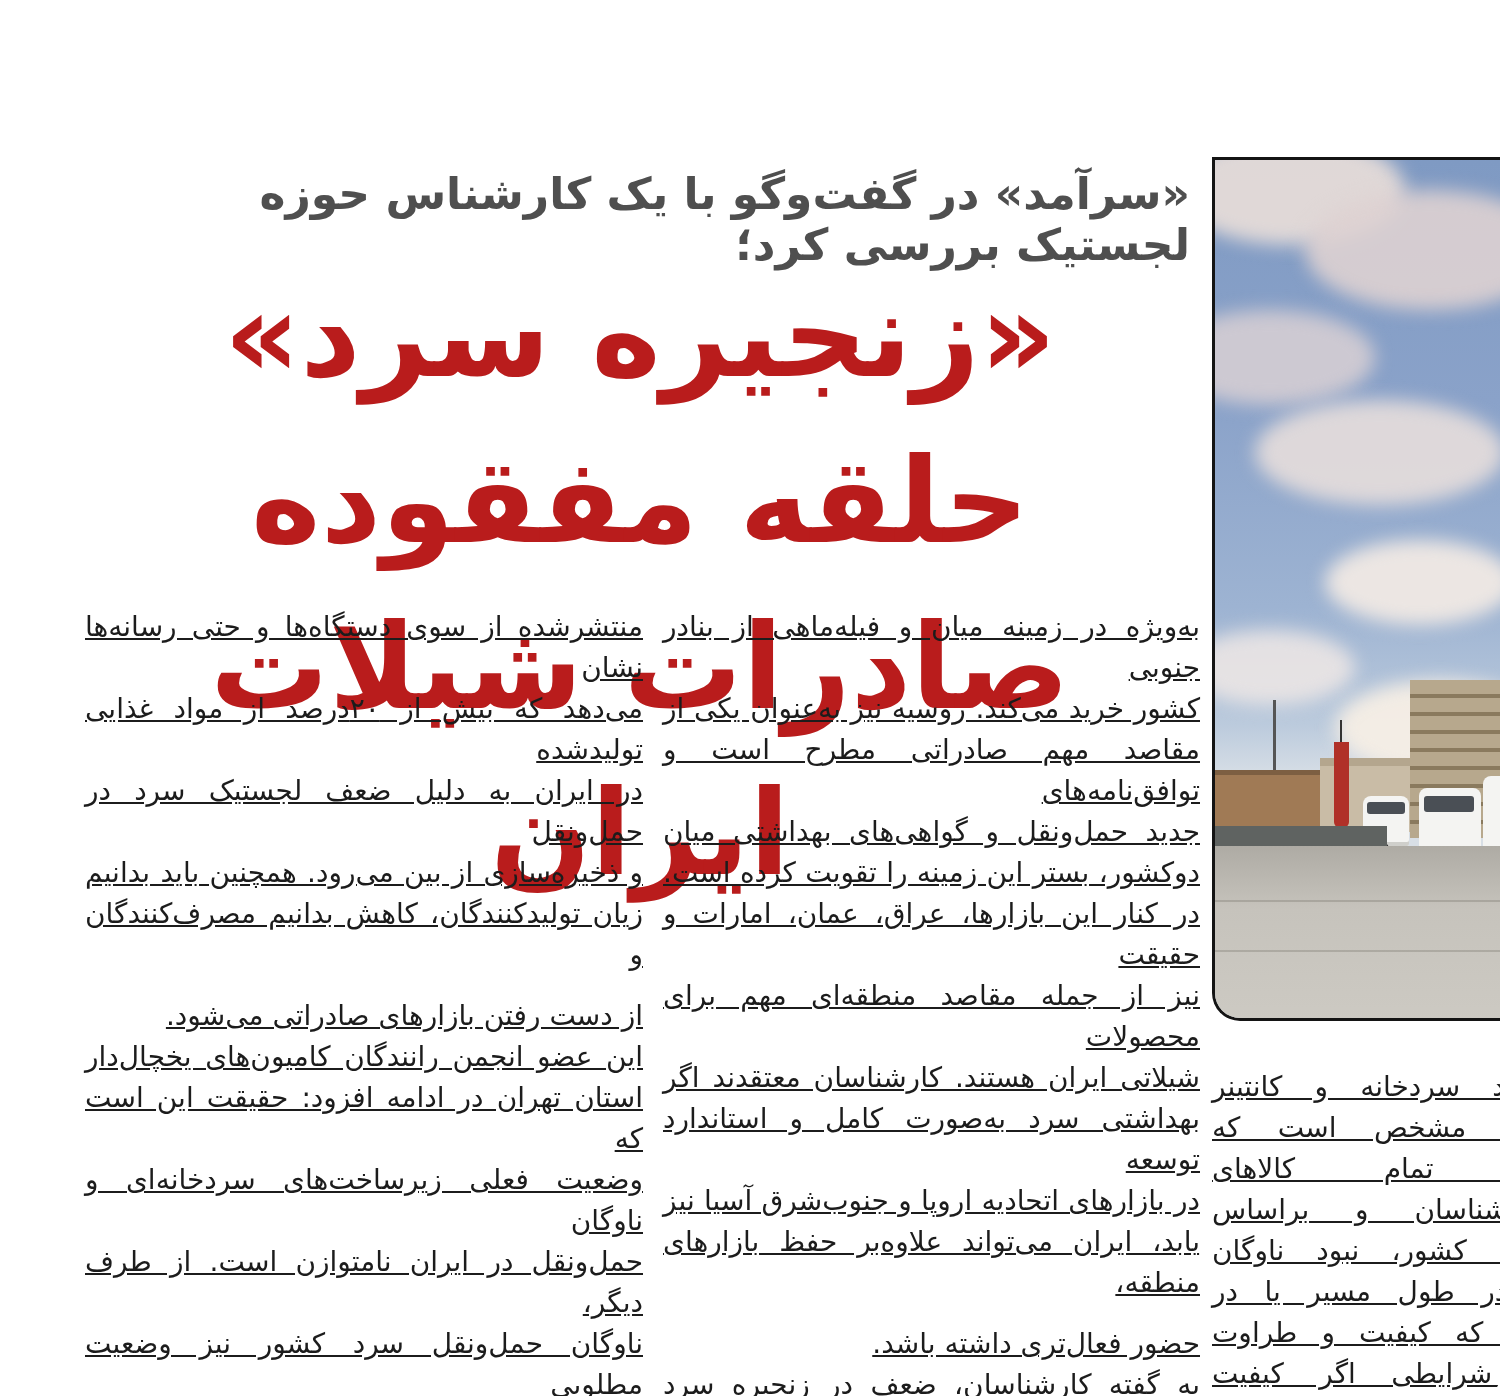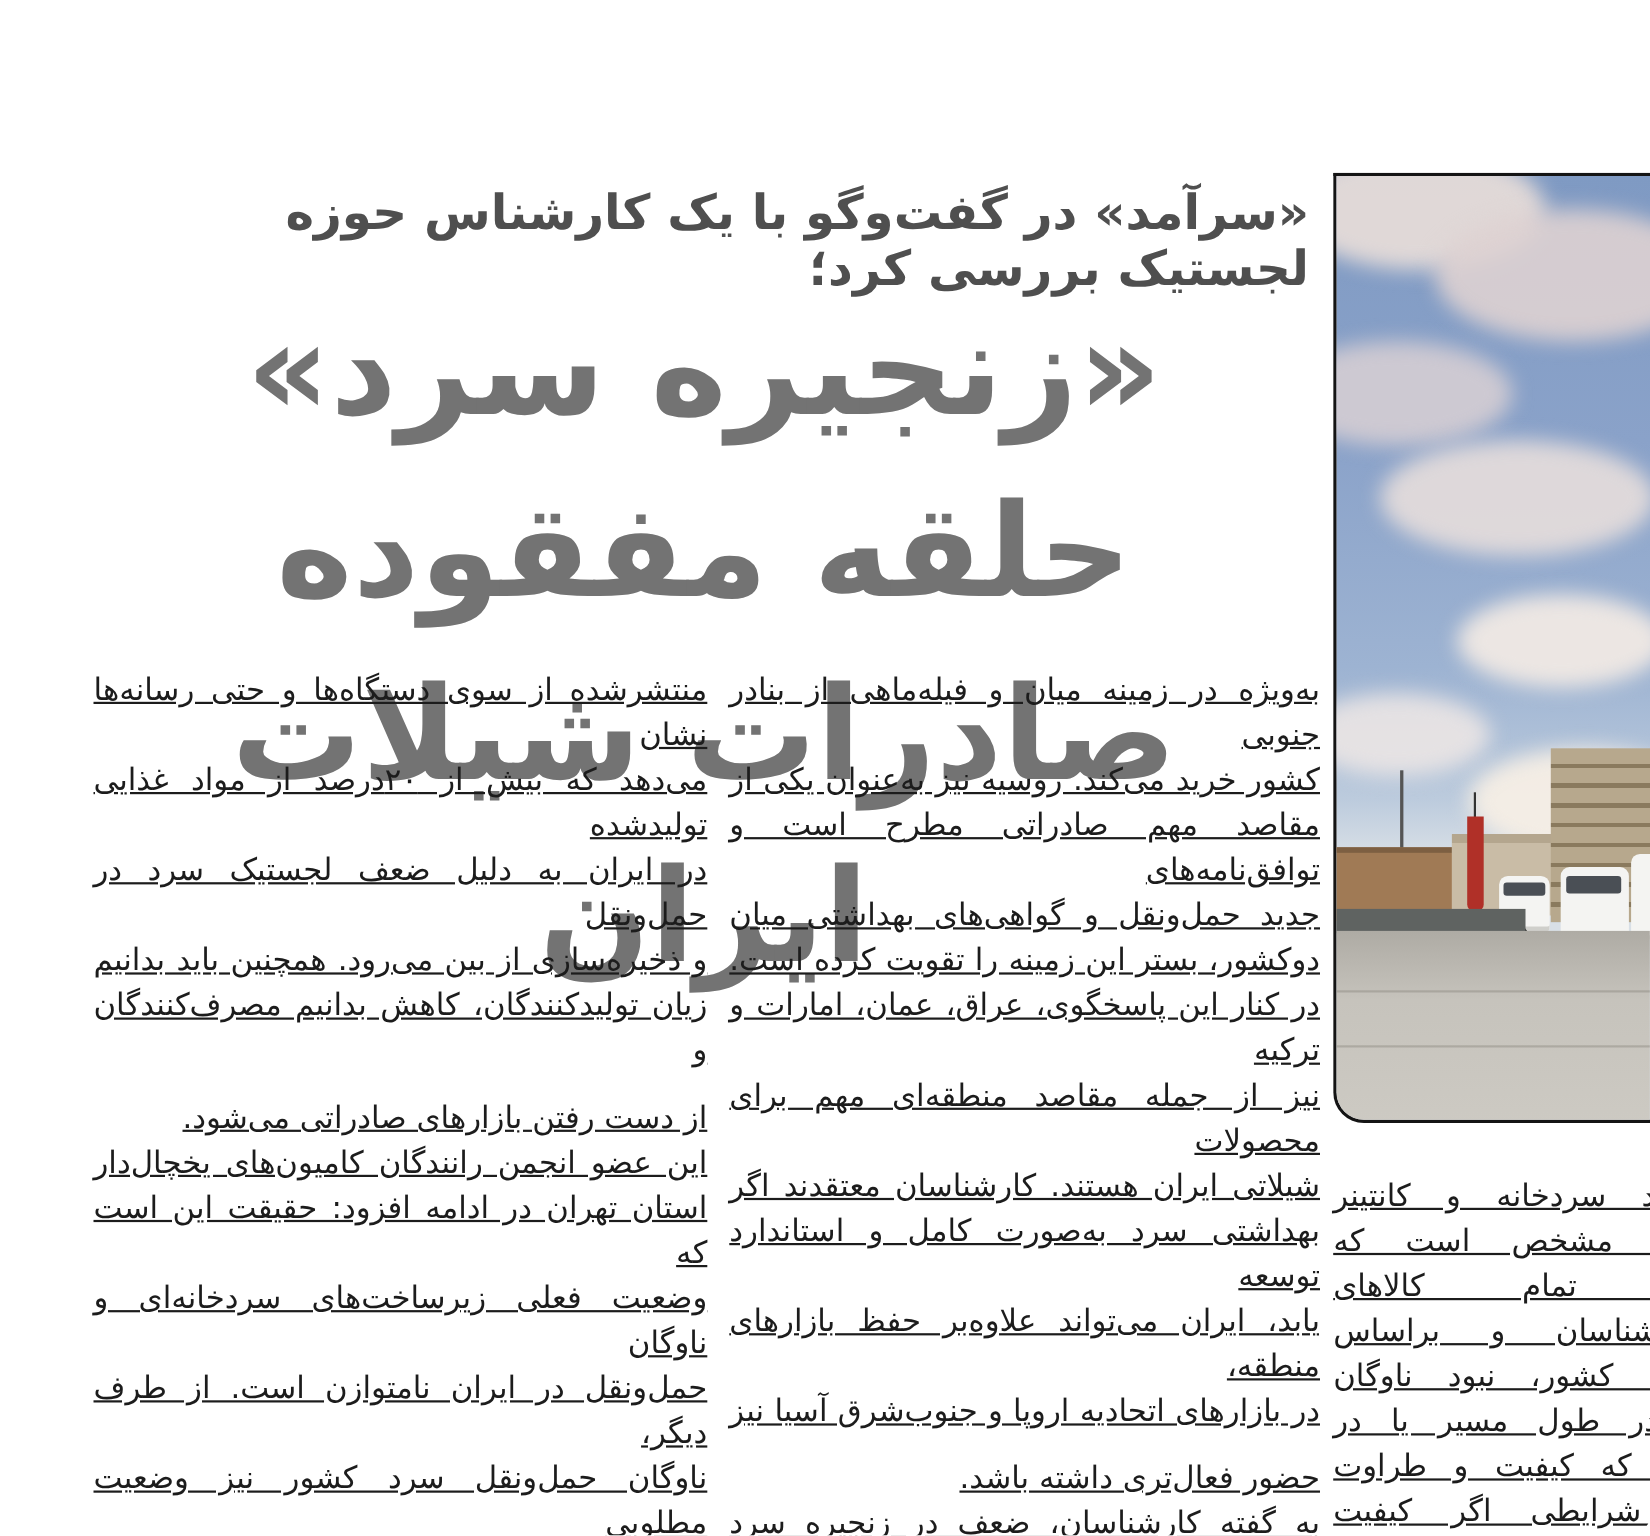--- a/index.html
+++ b/index.html
@@ -9,21 +9,21 @@
   }
   
   .kicker{
     position:absolute;left:85px;top:168px;width:1105px;
     font-size:44px;font-weight:bold;color:#4f4f4f;
     direction:rtl;text-align:right;letter-spacing:-1px;
   }
   
   .headline{
     position:absolute;left:85px;top:252px;width:1110px;
-    text-align:center;color:#737373;font-weight:900;
+    text-align:center;color:#b91c1c;font-weight:900;
     font-size:118px;line-height:166px;letter-spacing:-2px;
   }
   
   .col{
     position:absolute;direction:rtl;color:#1c1c1c;
     font-size:28px;line-height:41px;
   }
   .col-left{left:85px;top:606px;width:558px;}
   .col-middle{left:663px;top:606px;width:537px;}
   .col-right{left:1212px;top:1066px;width:420px;}
@@ -96,26 +96,26 @@
       <div class="bline" data-interactable="false">وضعیت فعلی زیرساخت‌های سردخانه‌ای و ناوگان</div>
       <div class="bline" data-interactable="false">حمل‌ونقل در ایران نامتوازن است. از طرف دیگر،</div>
       <div class="bline" data-interactable="false">ناوگان حمل‌ونقل سرد کشور نیز وضعیت مطلوبی</div>
     </div>
   <div class="col col-middle" data-interactable="false">
       <div class="bline" data-interactable="false">به‌ویژه در زمینه میان و فیله‌ماهی از بنادر جنوبی</div>
       <div class="bline" data-interactable="false">کشور خرید می‌کند. روسیه نیز به‌عنوان یکی از</div>
       <div class="bline" data-interactable="false">مقاصد مهم صادراتی مطرح است و توافق‌نامه‌های</div>
       <div class="bline" data-interactable="false">جدید حمل‌ونقل و گواهی‌های بهداشتی میان</div>
       <div class="bline" data-interactable="false">دوکشور، بستر این زمینه را تقویت کرده است.</div>
-      <div class="bline" data-interactable="false">در کنار این پاسخگوی، عراق، عمان، امارات و ترکیه</div>
+      <div class="bline" data-interactable="false">در کنار این بازارها، عراق، عمان، امارات و حقیقت</div>
       <div class="bline" data-interactable="false">نیز از جمله مقاصد منطقه‌ای مهم برای محصولات</div>
       <div class="bline" data-interactable="false">شیلاتی ایران هستند. کارشناسان معتقدند اگر</div>
       <div class="bline" data-interactable="false">بهداشتی سرد به‌صورت کامل و استاندارد توسعه</div>
+      <div class="bline" data-interactable="false">در بازارهای اتحادیه اروپا و جنوب‌شرق آسیا نیز</div>
       <div class="bline" data-interactable="false">یابد، ایران می‌تواند علاوه‌بر حفظ بازارهای منطقه،</div>
-      <div class="bline" data-interactable="false">در بازارهای اتحادیه اروپا و جنوب‌شرق آسیا نیز</div>
       <div class="bline bline-end" data-interactable="false">حضور فعال‌تری داشته باشد.</div>
       <div class="bline" data-interactable="false">به گفته کارشناسان، ضعف در زنجیره سرد نه‌تنها</div>
     </div>
   <div class="col col-right" data-interactable="false">
       <div class="bline" data-interactable="false">برای ایجاد سردخانه و کانتینر</div>
       <div class="bline" data-interactable="false">رفته، اما مشخص است که</div>
       <div class="bline" data-interactable="false">پاسخگوی تمام کالاهای</div>
       <div class="bline" data-interactable="false">باور کارشناسان و براساس</div>
       <div class="bline" data-interactable="false">ت شیلات کشور، نبود ناوگان</div>
       <div class="bline" data-interactable="false">حصولات در طول مسیر یا در</div>

